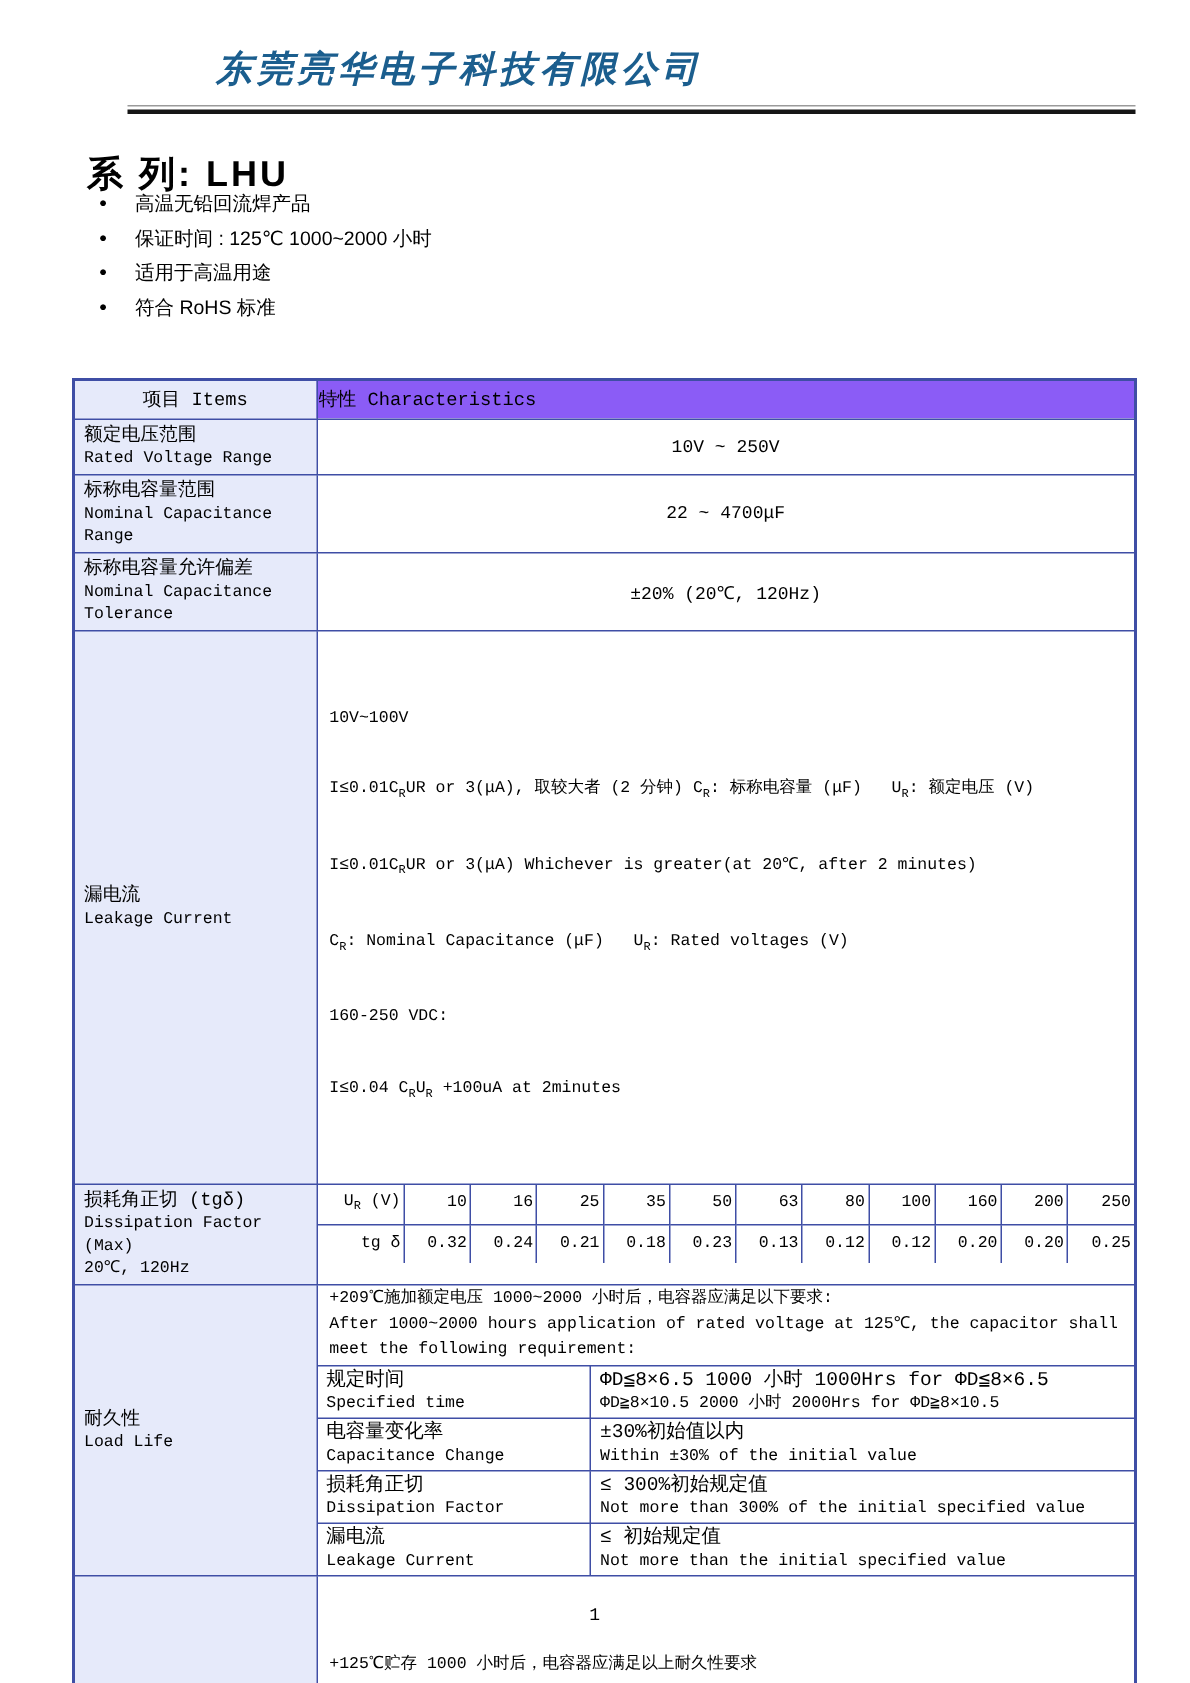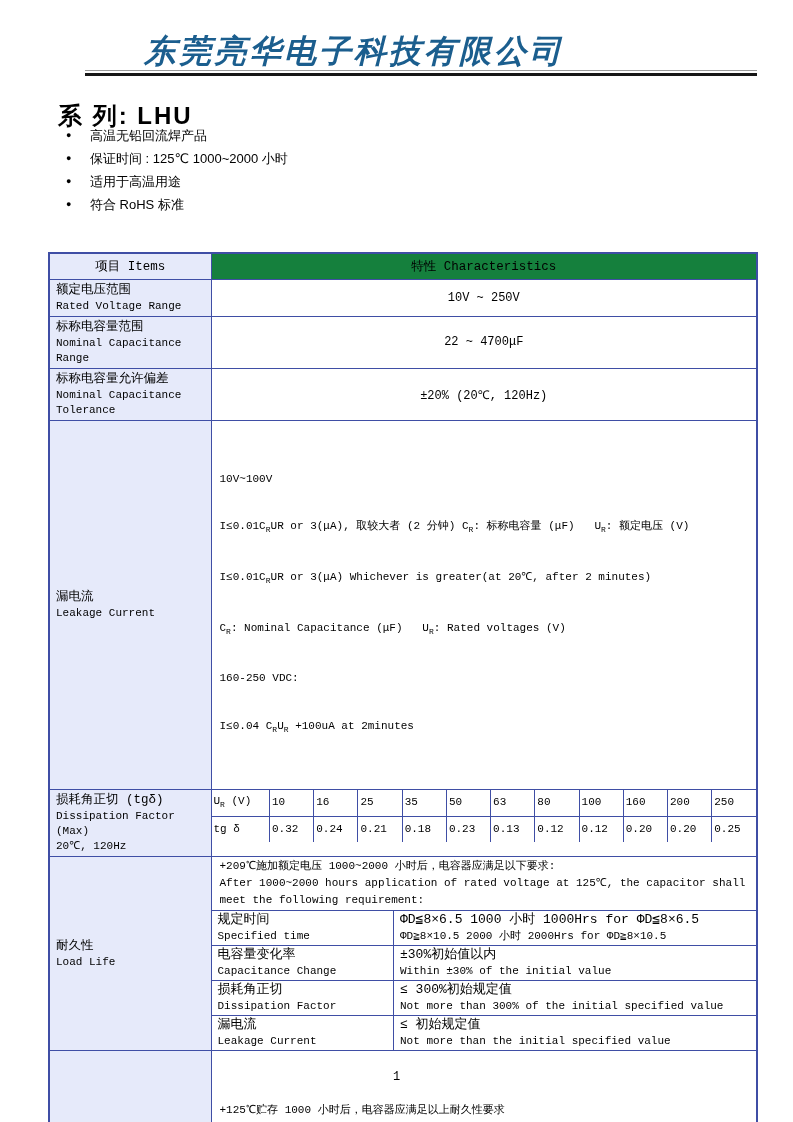--- a/index.html
+++ b/index.html
@@ -4,53 +4,53 @@
 <style>
   html,body{margin:0;padding:0;background:#fff;}
   body{width:793px;height:1122px;font-family:"Liberation Sans","DejaVu Sans",sans-serif;color:#000;}
   .page{position:relative;width:793px;height:1122px;overflow:hidden;background:#fff;}
 
   
   .logo{position:absolute;left:28px;top:8px;width:94px;height:80px;background:#fff;box-shadow:3px 3px 0 #c9c9c9;text-align:center;}
   .logo svg{display:block;margin:3px auto 0;}
   .logo-zh{font-weight:bold;color:#153f6f;font-size:15px;letter-spacing:1px;line-height:16px;}
   .logo-en{color:#153f6f;font-size:6px;letter-spacing:.4px;line-height:8px;}
-  .company{position:absolute;left:144px;top:30px;font-size:32px;font-weight:bold;font-style:italic;color:#1b5e8e;letter-spacing:3px;font-family:Liberation Sans, sans-serif;}
+  .company{position:absolute;left:144px;top:30px;font-size:24px;font-weight:bold;font-style:italic;color:#1b5e8e;letter-spacing:3px;font-family:Liberation Sans, sans-serif;}
   .rule{position:absolute;left:85px;top:70px;width:672px;height:2px;border-top:1px solid #9a9a9a;border-bottom:3px solid #161616;}
   .series{position:absolute;left:58px;top:100px;font-size:24px;font-weight:bold;letter-spacing:2px;}
 
   
   .features{position:absolute;left:64px;top:124px;}
   .features h2{margin:0 0 12px 0;font-size:16px;font-weight:bold;}
   .features ul{margin:0;padding:0;list-style:none;}
   .features li{position:relative;padding-left:26px;font-size:13px;line-height:23px;}
   .features li .dot{position:absolute;left:2px;top:0;font-size:9px;line-height:23px;}
 
   
   table.spec{position:absolute;left:48px;top:252px;width:708px;border-collapse:collapse;table-layout:fixed;
     font-family:"Liberation Mono","DejaVu Sans Mono",monospace;font-size:12px;}
   table.spec,table.spec td{border:1px solid #3f4ea5;}
   table.spec{border-width:2px;}
   td.lbl{background:#e6eafa;padding:2px 6px;vertical-align:middle;text-align:left;}
   td.lbl .zh{font-size:12.5px;line-height:17px;}
   td.lbl .en{font-size:11px;line-height:15px;}
   td.hd{background:#e6eafa;text-align:center;font-size:12.5px;}
-  td.hdw{background:#15803d;text-align:center;font-size:12.5px;}
+  td.hdw{background:#8b5cf6;font-size:12.5px;}
   td.v{background:#fff;text-align:center;font-size:12px;}
   td.block{padding:20px 8px;vertical-align:middle;text-align:left;font-size:11px;line-height:15.8px;white-space:pre-wrap;}
   td.nopad{padding:0;vertical-align:top;}
   .intro{padding:1px 8px;font-size:11px;line-height:17px;white-space:normal;}
 
   table.sub{width:100%;border-collapse:collapse;table-layout:fixed;font-size:11px;}
   table.sub td{border:1px solid #3f4ea5;padding:1px 6px;line-height:15.5px;vertical-align:middle;}
   table.sub td:first-child{border-left:none;}
   table.sub td:last-child{border-right:none;}
   table.sub tr:last-child td{border-bottom:none;}
   table.sub.flush tr:first-child td{border-top:none;}
-  table.sub.num td{text-align:left;padding:1px 2px;margin-top:45px;}
+  table.sub.num td{text-align:right;padding:1px 2px;margin-top:45px;}
   .sr .zh{font-size:13px;line-height:16px;}
   .sr .en{font-size:11px;line-height:16px;}
   .pageno{position:absolute;left:0;top:1070px;width:793px;text-align:center;font-size:12px;font-family:"Liberation Mono","DejaVu Sans Mono",monospace;}
   sub{font-size:8px;}
 </style>
 </head>
 <body>
 
 <div class="page">
 

